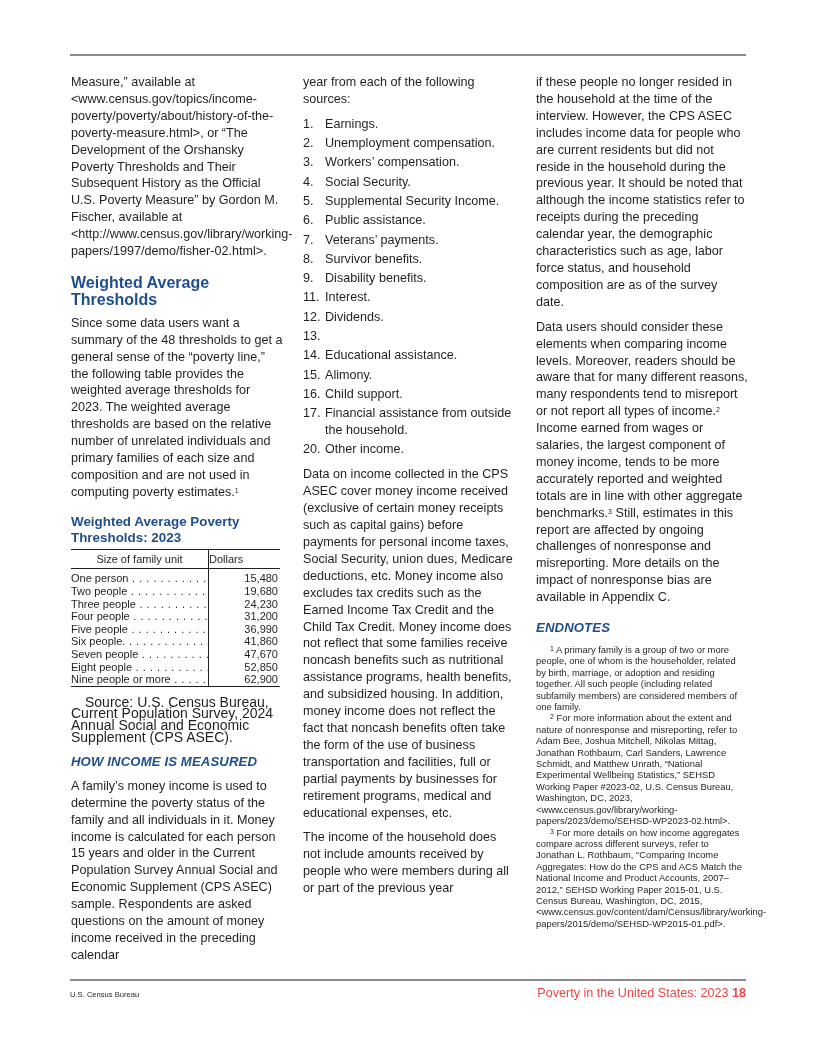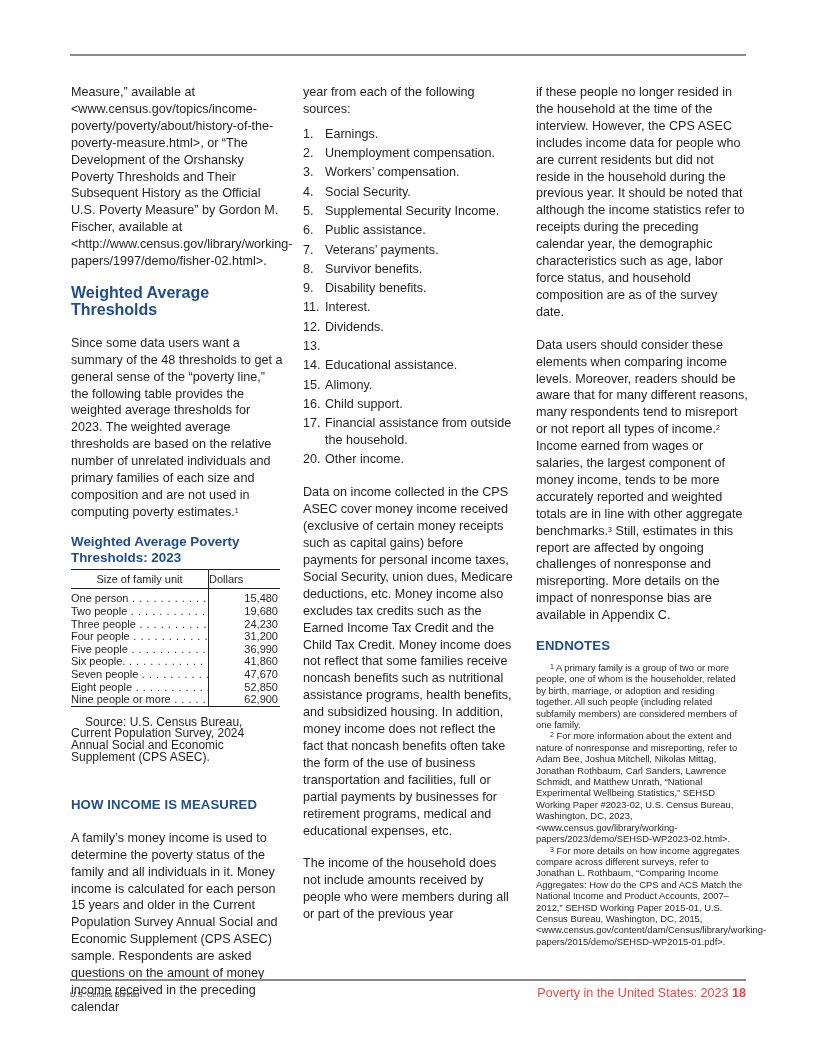--- a/index.html
+++ b/index.html
@@ -4,36 +4,36 @@
 <style>
   html, body { margin: 0; padding: 0; background: #ffffff; }
   body { width: 816px; height: 1056px; position: relative; overflow: hidden;
          font-family: "Liberation Sans", "DejaVu Sans", sans-serif; color: #231f20; }
   .rule-top { position: absolute; left: 70px; top: 54px; width: 676px; height: 2px; background: #8a8a8a; }
   .rule-bottom { position: absolute; left: 70px; top: 979px; width: 676px; height: 2px; background: #8a8a8a; }
   .col { position: absolute; top: 68px; width: 212px; font-size: 12.6px; line-height: 16.9px; }
   .col1 { left: 71px; }
   .col2 { left: 303px; width: 214px; }
   .col3 { left: 536px; }
-  p { margin: 16px 0 8px 0; }
+  p { margin: 6px 0 8px 0; }
   .subhead { color: #1f4e8c; font-weight: bold; font-size: 16px; margin: 15px 0 6px 0; }
-  .section-head { color: #1f4e8c; font-weight: bold; font-size: 13.2px; letter-spacing: 0.1px; margin: 0 0 7px 0; }
+  .section-head { color: #1f4e8c; font-weight: bold; font-size: 13.2px; letter-spacing: 0.1px; margin: 0 0 7px 0; font-style: italic; }
   .tbl-title { color: #1f4e8c; font-weight: bold; font-size: 13.4px; line-height: 16px; margin: 13px 0 3px 0; }
   sup { font-size: 7px; vertical-align: top; position: relative; top: -1px; }
   table.thr { border-collapse: collapse; width: 209px; font-size: 11px; line-height: 12.6px; }
   table.thr th { font-weight: normal; padding: 3px 0 3px 0; border-top: 1.5px solid #231f20; border-bottom: 1px solid #231f20; }
   table.thr th.c1 { text-align: center; border-right: 1px solid #231f20; }
   table.thr th.c2 { text-align: left; padding-right: 2px; }
   table.thr td { padding: 0; }
   table.thr tr.first td { padding-top: 3px; }
   table.thr td.c1 { border-right: 1px solid #231f20; white-space: nowrap; overflow: hidden; width: 137px; max-width: 137px; }
   table.thr td.c2 { text-align: right; padding-right: 2px; }
   table.thr tr.last td { border-bottom: 1.5px solid #231f20; }
   .dots::after { content: " . . . . . . . . . . . . . . . . . . . . . . ."; letter-spacing: 0.5px; }
-  .source { font-size: 12px; line-height: 11.8px; margin: 10px 0 33px 0; text-indent: 14px; }
+  .source { font-size: 14px; line-height: 11.8px; margin: 10px 0 10px 0; text-indent: 14px; }
   ol.src { list-style: none; margin: 0 0 8px 0; padding: 0; }
   ol.src li { display: flex; margin-bottom: 2.4px; }
   ol.src li .num { width: 22px; flex: 0 0 22px; }
   .endnotes { font-size: 9.4px; line-height: 11.4px; margin-top: 5px; }
   .endnotes p { margin: 0; text-indent: 14px; }
   .footer-left { position: absolute; left: 70px; top: 990px; font-size: 7.6px; color: #231f20; }
   .footer-right { position: absolute; right: 70px; top: 986px; font-size: 12.6px; color: #ef4444; }
   .footer-right .pg { font-weight: bold; }
 </style>
 </head>

